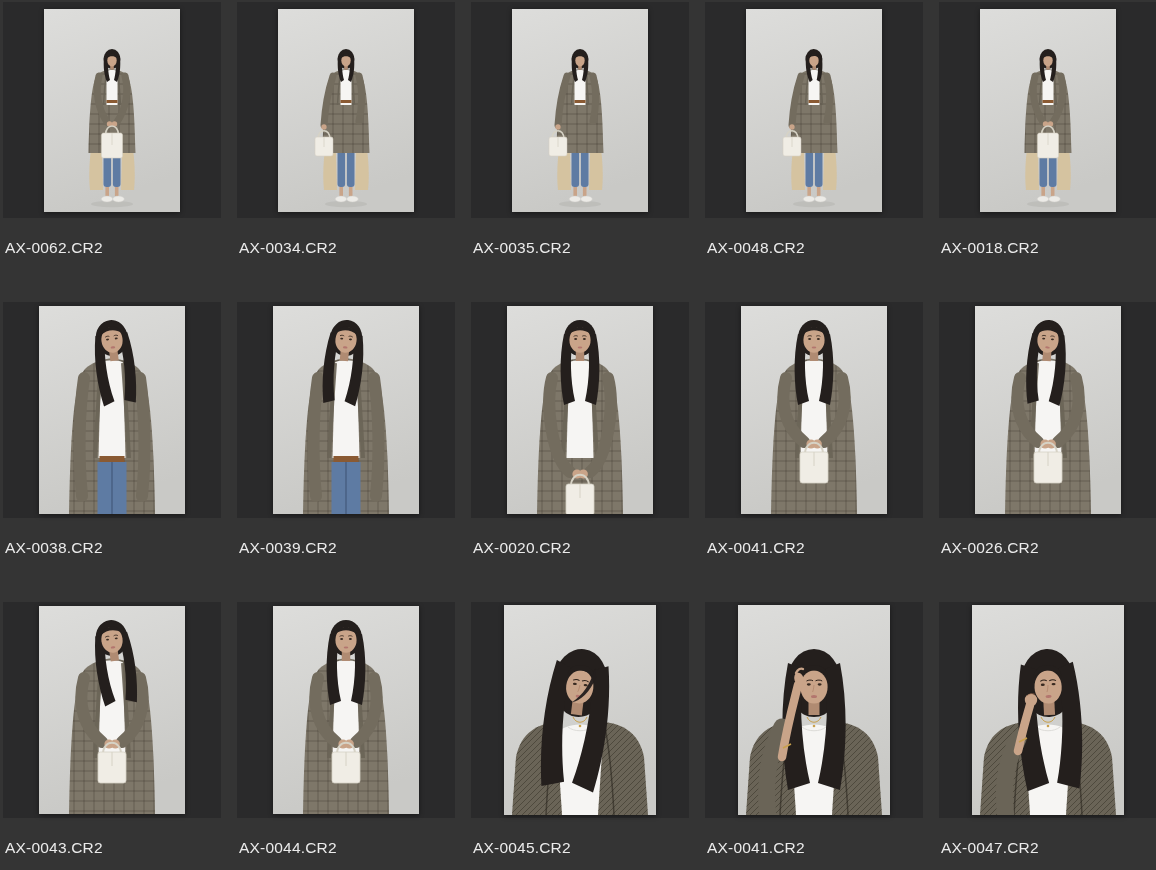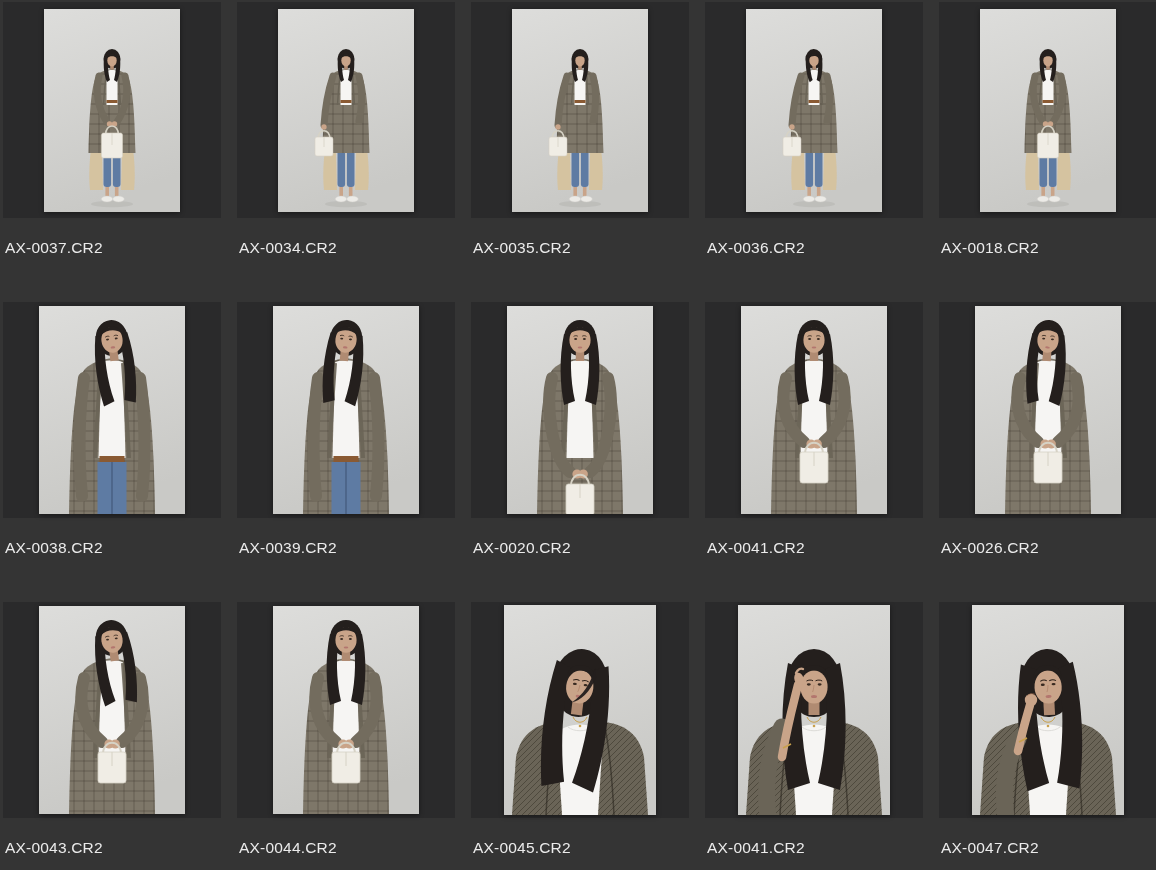--- a/index.html
+++ b/index.html
@@ -80,21 +80,21 @@
           <g transform="rotate(0 68 52)">
           <ellipse cx="68" cy="50" rx="8.4" ry="10" fill="#241f1d"></ellipse>
           <path d="M60 47 C59 59 60.5 67 63 73 L66 71 C64 64 63.5 54 64.5 47 Z" fill="#241f1d"></path>
           <path d="M76 47 C77 59 75.5 67 73 73 L70 71 C72 64 72.5 54 71.5 47 Z" fill="#241f1d"></path>
           <rect x="66.2" y="55" width="3.6" height="5.5" fill="#b08b72"></rect>
           <ellipse cx="68" cy="51.5" rx="4.7" ry="5.9" fill="#c9a489"></ellipse>
           <path d="M63.3 49 C64 43.5 72 43.5 72.7 49 C70.5 46.5 65.5 46.5 63.3 49 Z" fill="#241f1d"></path>
         </g>
         </svg>
       </div>
-      <figcaption class="filename">AX-0037.CR2</figcaption>
+      <figcaption class="filename">AX-0062.CR2</figcaption>
     </figure>
     <figure class="cell">
       <div class="thumb">
         <svg role="img" aria-label="full-length, handbag at side, tulle hem" viewBox="0 0 136 203" width="136" height="203" xmlns="http://www.w3.org/2000/svg">
           <defs>
     <linearGradient id="bg1" x1="0" y1="0" x2="0.25" y2="1">
       <stop offset="0" stop-color="#dddddb"></stop>
       <stop offset="1" stop-color="#c9c9c6"></stop>
     </linearGradient>
     <pattern id="pl1" patternUnits="userSpaceOnUse" width="10" height="10">
@@ -227,21 +227,21 @@
           <g transform="rotate(-2 68 52)">
           <ellipse cx="68" cy="50" rx="8.4" ry="10" fill="#241f1d"></ellipse>
           <path d="M60 47 C59 59 60.5 67 63 73 L66 71 C64 64 63.5 54 64.5 47 Z" fill="#241f1d"></path>
           <path d="M76 47 C77 59 75.5 67 73 73 L70 71 C72 64 72.5 54 71.5 47 Z" fill="#241f1d"></path>
           <rect x="66.2" y="55" width="3.6" height="5.5" fill="#b08b72"></rect>
           <ellipse cx="68" cy="51.5" rx="4.7" ry="5.9" fill="#c9a489"></ellipse>
           <path d="M63.3 49 C64 43.5 72 43.5 72.7 49 C70.5 46.5 65.5 46.5 63.3 49 Z" fill="#241f1d"></path>
         </g>
         </svg>
       </div>
-      <figcaption class="filename">AX-0036.CR2</figcaption>
+      <figcaption class="filename">AX-0048.CR2</figcaption>
     </figure>
     <figure class="cell">
       <div class="thumb">
         <svg role="img" aria-label="full-length, handbag in front, jeans" viewBox="0 0 136 203" width="136" height="203" xmlns="http://www.w3.org/2000/svg">
           <defs>
     <linearGradient id="bg4" x1="0" y1="0" x2="0.25" y2="1">
       <stop offset="0" stop-color="#dddddb"></stop>
       <stop offset="1" stop-color="#c9c9c6"></stop>
     </linearGradient>
     <pattern id="pl4" patternUnits="userSpaceOnUse" width="10" height="10">

